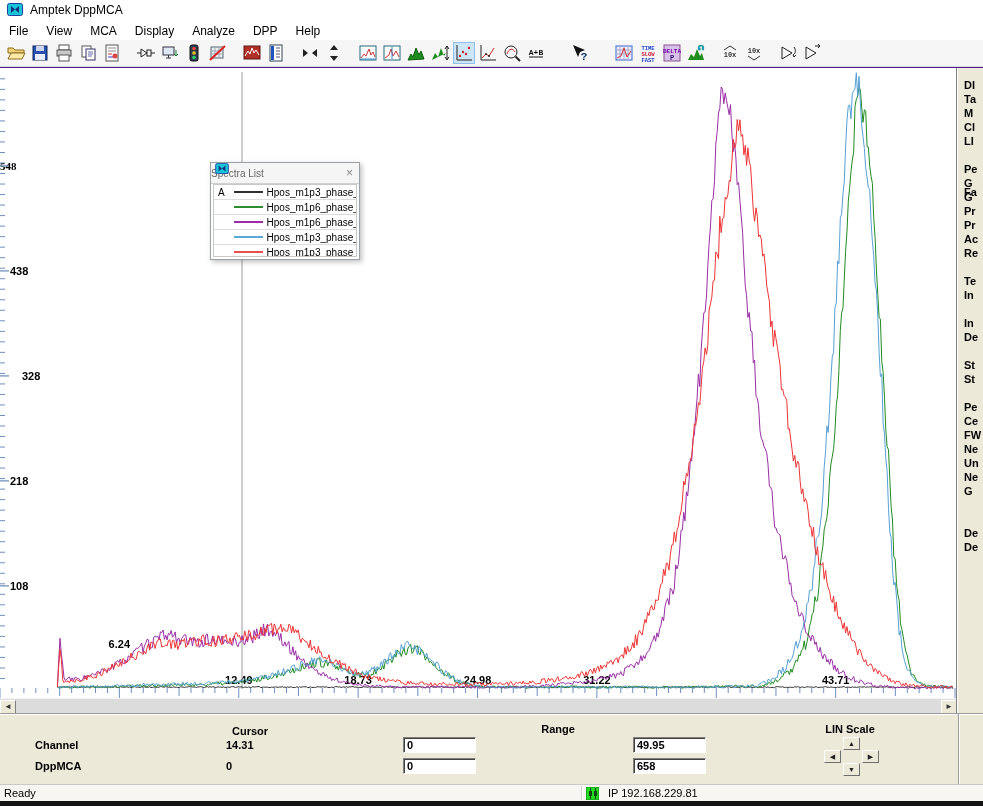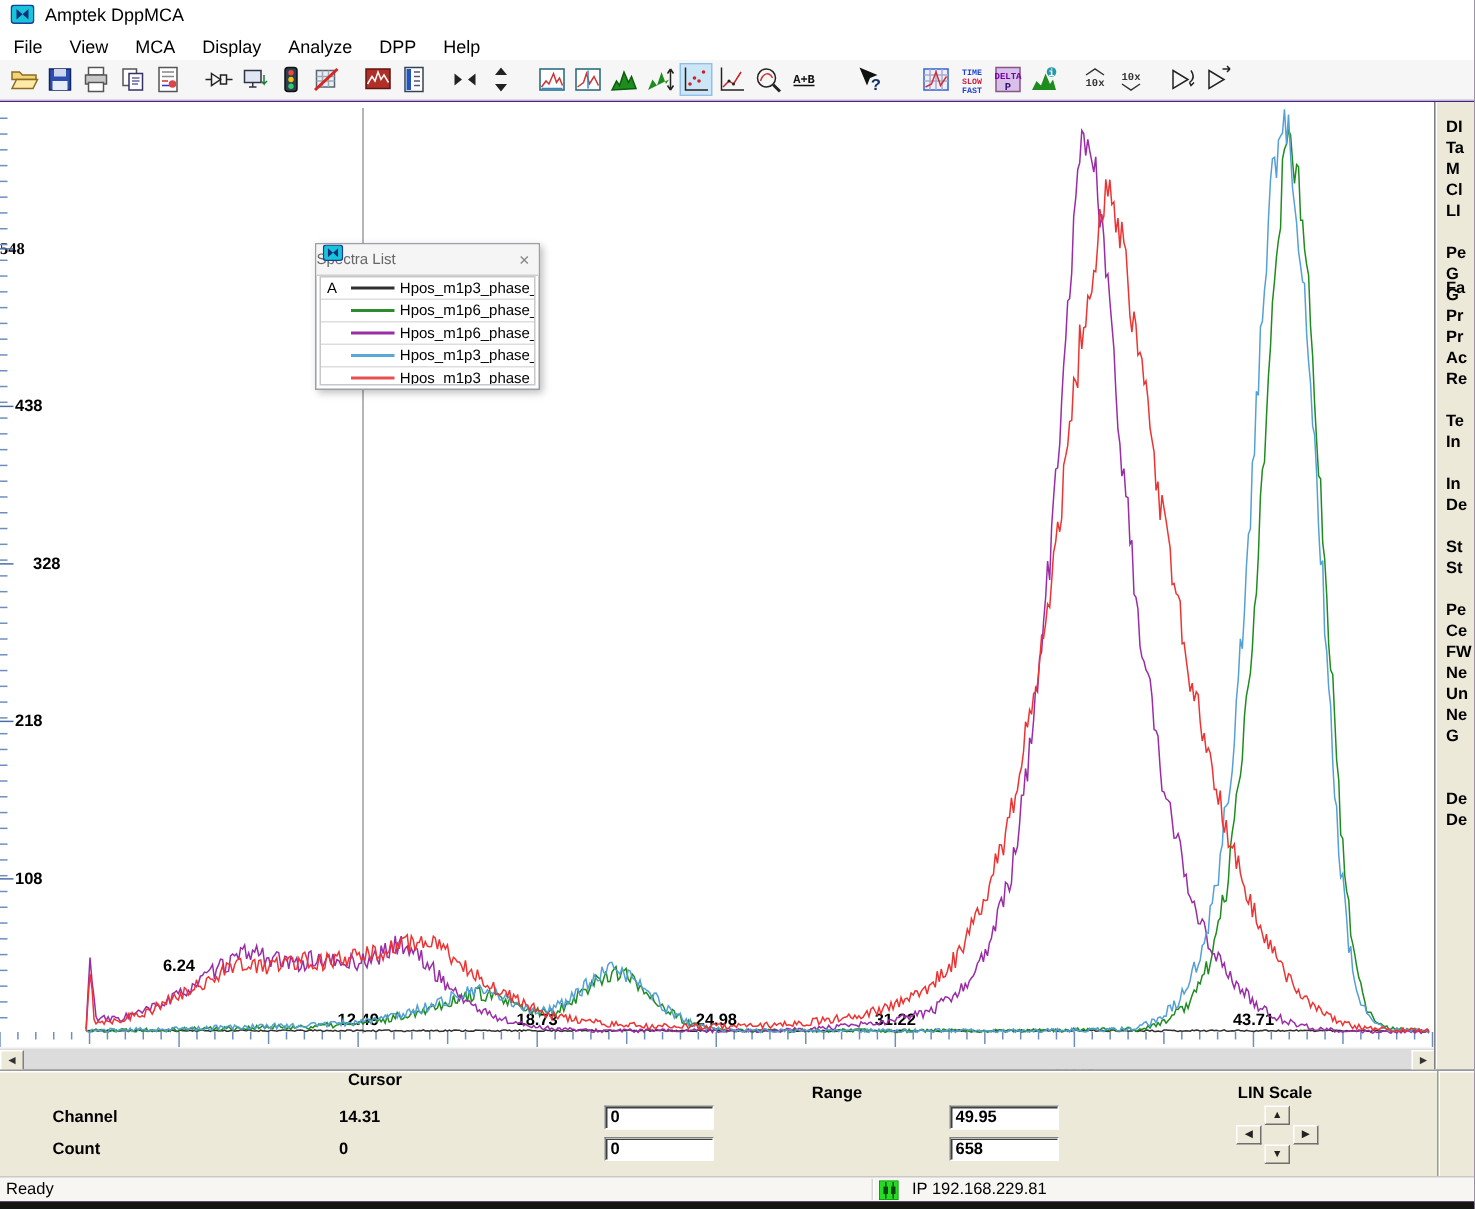--- a/index.html
+++ b/index.html
@@ -538,27 +538,27 @@
       <div class="rp-row" style="top: 361px;">FW</div>
       <div class="rp-row" style="top: 375px;">Ne</div>
       <div class="rp-row" style="top: 389px;">Un</div>
       <div class="rp-row" style="top: 403px;">Ne</div>
       <div class="rp-row" style="top: 417px;">G</div>
       <div class="rp-row" style="top: 459px;">De</div>
       <div class="rp-row" style="top: 473px;">De</div>
     </div>
 
   <div id="bottompanel">
-    <div class="bp-h" style="left:200px;top:0">Cursor</div>
+    <div class="bp-h" style="left:200px;top:11px">Cursor</div>
     <div class="bp-h" style="left:508px;top:9px">Range</div>
     <div class="bp-h" style="left:800px;top:9px">LIN Scale</div>
 
     <div class="bp-l" style="left:35px;top:25px">Channel</div>
     <div class="bp-v" style="left:226px;top:25px">14.31</div>
-    <div class="bp-l" style="left:35px;top:46px">Count</div>
+    <div class="bp-l" style="left:35px;top:46px">DppMCA</div>
     <div class="bp-v" style="left:226px;top:46px">0</div>
 
     <input class="bp-field" style="left: 403px; top: 23px;" value="0">
     <input class="bp-field" style="left: 403px; top: 44px;" value="0">
     <input class="bp-field" style="left: 633px; top: 23px;" value="49.95">
     <input class="bp-field" style="left: 633px; top: 44px;" value="658">
 
     <button class="arrbtn" style="left:843px;top:23px">▲</button>
     <button class="arrbtn" style="left:824px;top:36px">◀</button>
     <button class="arrbtn" style="left:862px;top:36px">▶</button>

